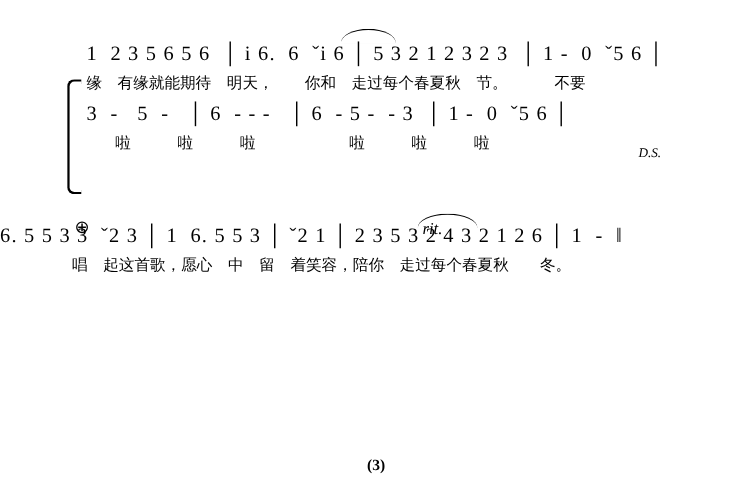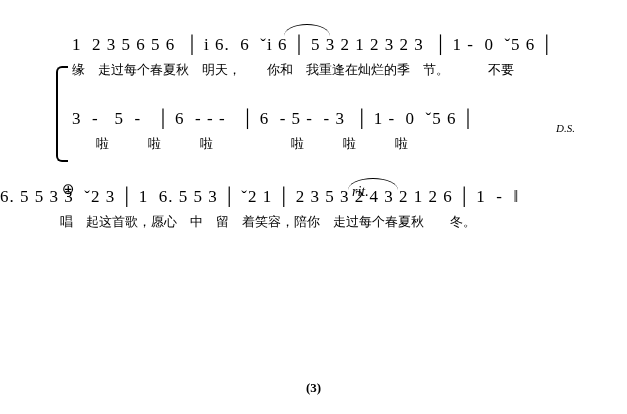--- a/index.html
+++ b/index.html
@@ -131,28 +131,28 @@
 
   <div class="system" style="top:30px;">
 
     <div class="brace"></div>
 
     <div class="staff-row" style="margin-left:72px; width:520px;">
       <div class="notes" style="position:absolute; left:0; top:0;text-align:right;">1  2 3 5 6 5 6  │ i 6.  6  ˇi 6 │ 5 3 2 1 2 3 2 3  │ 1 -  0  ˇ5 6 │</div>
 
       <div class="slur" style="left:212px; top:-6px; width:46px;"></div>
     </div>
-    <div class="lyrics" style="margin-left:72px; width:520px;">缘　走过每个春夏秋　明天，　　你和　我重逢在灿烂的季　节。　　　不要</div>
+    <div class="lyrics" style="margin-left:72px; width:520px;">缘　有缘就能期待　明天，　　你和　走过每个春夏秋　节。　　　不要</div>
 
-    <div class="staff-row" style="margin-left:72px; width:520px; margin-top:24px;">
+    <div class="staff-row" style="margin-left:72px; width:520px; margin-top:0;">
       <div class="notes" style="position:absolute; left:0; top:0;">3  -   5  -   │ 6  - - -   │ 6  - 5 -  - 3  │ 1 -  0  ˇ5 6 │</div>
     </div>
     <div class="lyrics" style="margin-left:96px; width:520px;">啦　　　啦　　　啦　　　　　　啦　　　啦　　　啦</div>
 
-    <div class="ds-mark" style="left:556px; top:92px;">D.S.</div>
+    <div class="ds-mark" style="left:532px; top:92px;">D.S.</div>
   </div>
 
   <div class="system" style="top:182px;">
 
     <div class="segno" style="left:62px; top:-2px;">⊕</div>
 
     <div class="tiny-mark" style="left:352px; top:2px;">rit.</div>
 
     <div class="staff-row" style="width:540px;text-decoration:underline;">
       <div class="notes" style="position:absolute; left:0; top:0;">6. 5 5 3 3  ˇ2 3 │ 1  6. 5 5 3 │ ˇ2 1 │ 2 3 5 3 2 4 3 2 1 2 6 │ 1  -  ‖</div>

